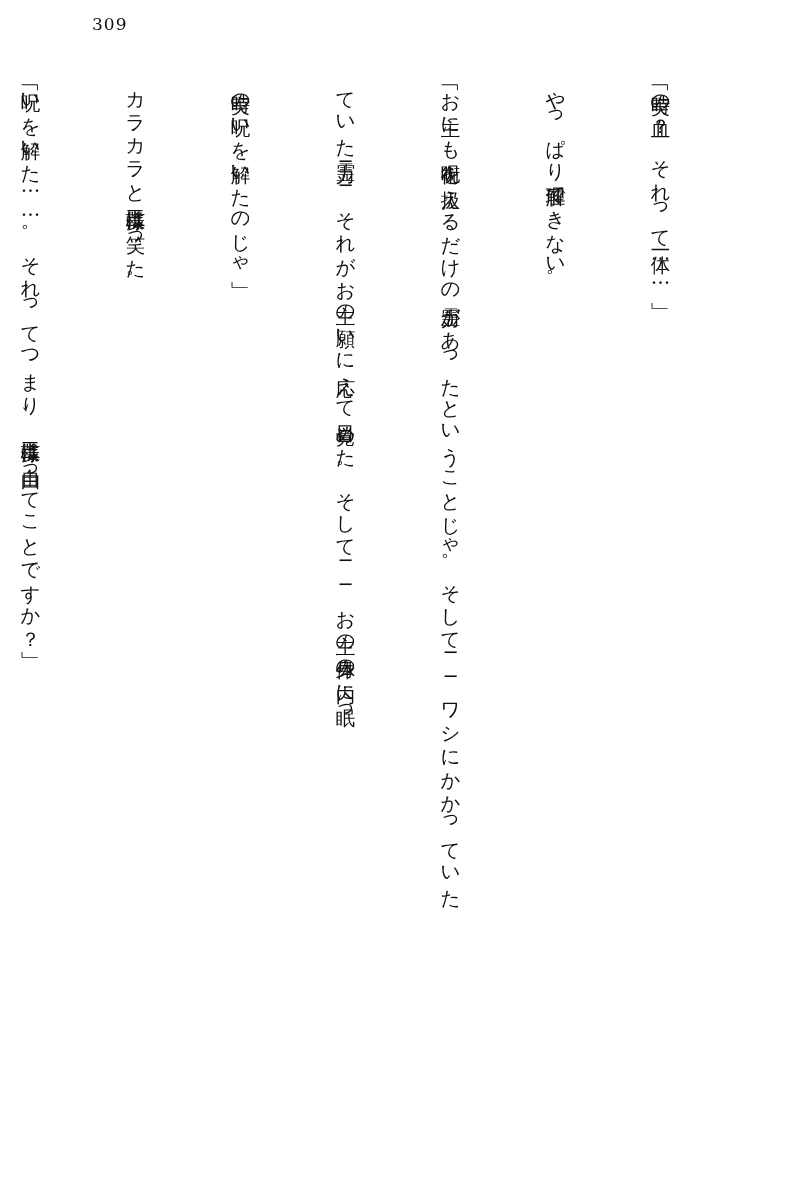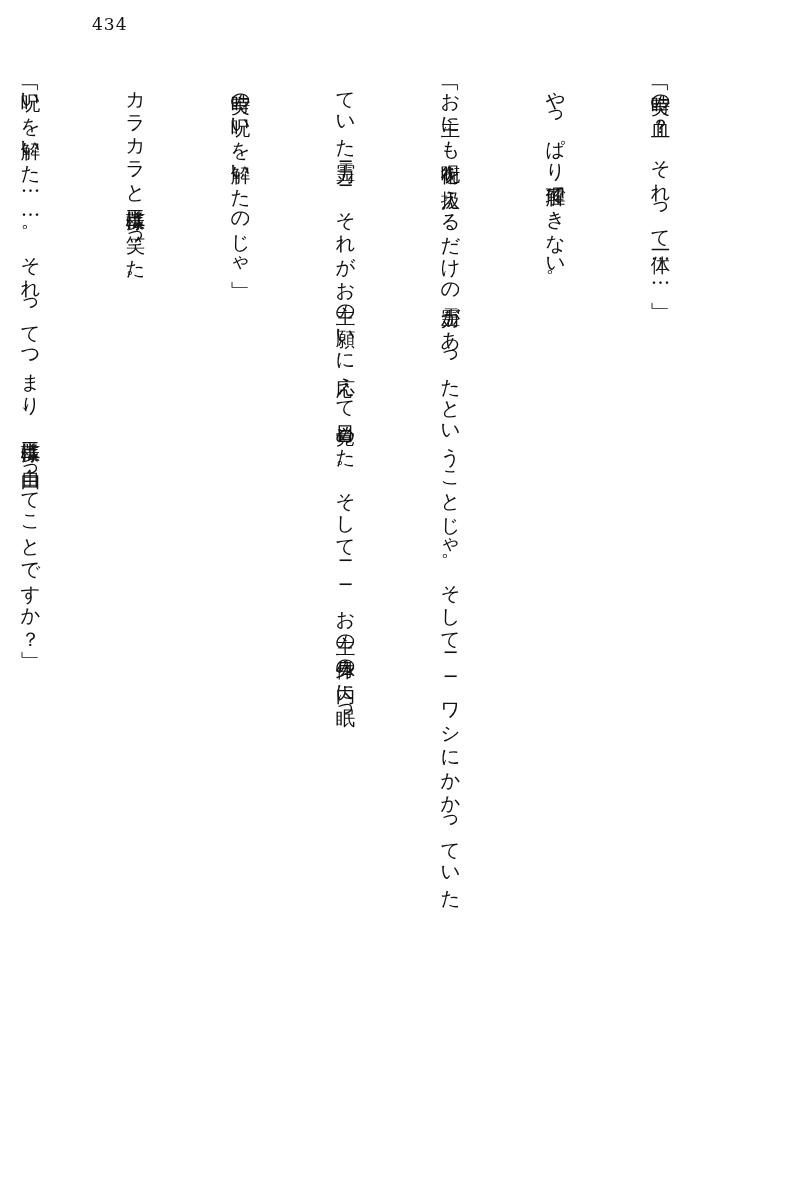--- a/index.html
+++ b/index.html
@@ -45,21 +45,21 @@
     display: block;
     margin: 0;
     padding: 0;
   }
 </style>
 </head>
 <body>
 
 <div class="page">
 
-  <div class="page-number">434</div>
+  <div class="page-number">309</div>
 
   <div class="body-text">
     <span class="para">「時実の血？　それって一体……」</span>
     <span class="para">やっぱり理解できない。</span>
     <span class="para">「お主にも呪術を扱えるだけの霊力があったということじゃ。そして──ワシにかかっていた</span>
     <span class="para">ていた霊力──それがお主の願いに応えて目覚めた。そして──お主の身体の内に眠っ</span>
     <span class="para">時実の呪いを解いたのじゃ」</span>
     <span class="para">カラカラと玉藻様は笑った。</span>
     <span class="para">「呪いを解いた……。それってつまり、玉藻様は自由ってことですか？」</span>
     

